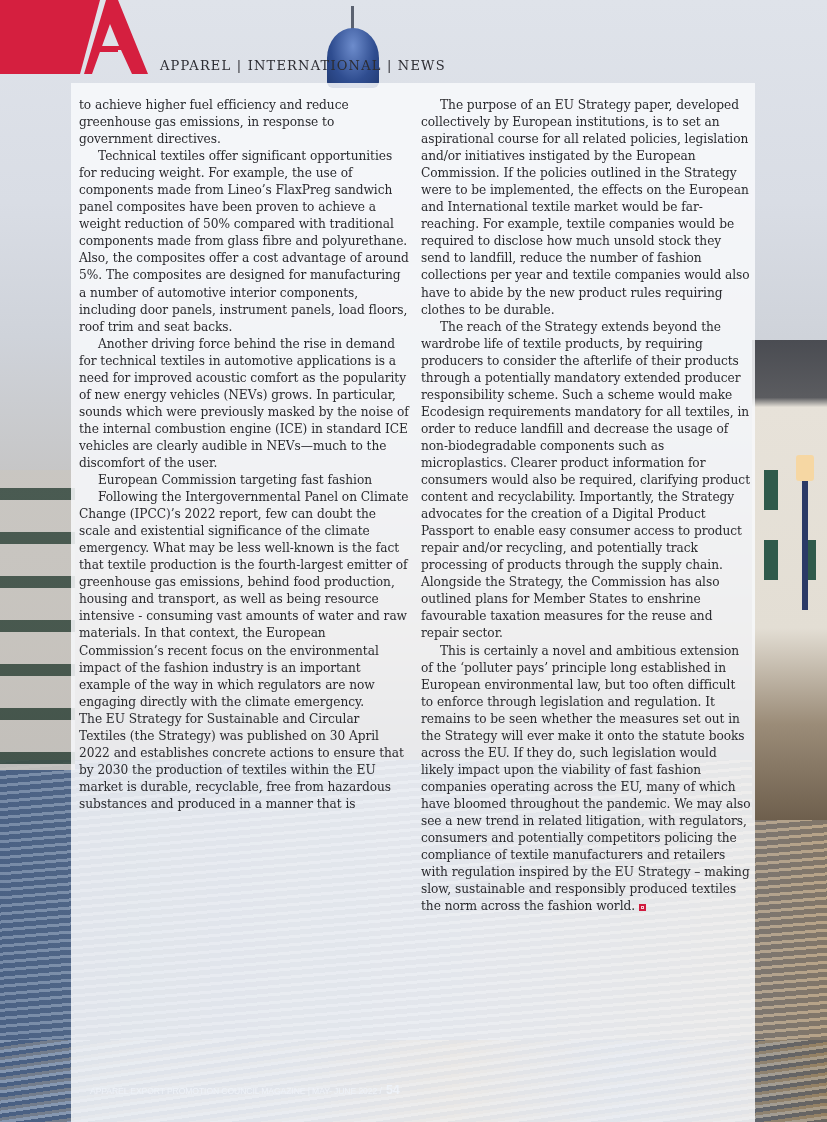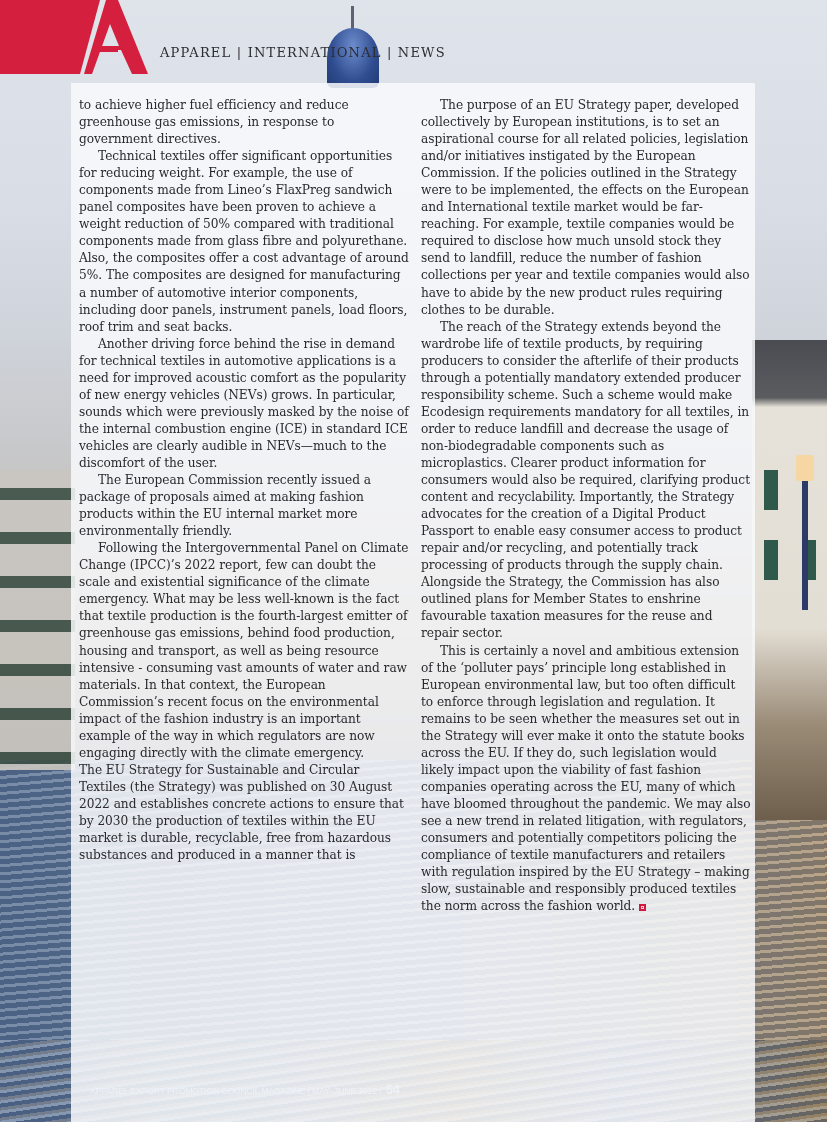--- a/index.html
+++ b/index.html
@@ -52,21 +52,21 @@
         linear-gradient(90deg, #5a7294 0%, #7d8ea7 50%, #a88f6d 100%);
     }
 
     
     .logo {
       position: absolute; left: 0; top: 0; width: 150px; height: 75px;
     }
     .logo svg { display: block; }
 
     .header-section {
-      position: absolute; left: 160px; top: 45px;
+      position: absolute; left: 160px; top: 58px;
       font-family: "DejaVu Serif", "Liberation Serif", serif;
       font-size: 13px; letter-spacing: 1.2px; color: #2d2d33;
     }
 
     
     .panel {
       position: absolute; left: 71px; top: 83px; width: 684px; height: 1106px;
       background: rgba(248, 249, 251, 0.86);
     }
     .columns {
@@ -127,23 +127,23 @@
 </div>
 
 <div class="header-section">APPAREL | INTERNATIONAL | NEWS</div>
 
 <div class="panel">
   <div class="columns">
     <div class="col" id="col-left">
         <p class="noindent"><span>to achieve higher fuel efficiency and reduce greenhouse gas emissions, in response to government directives.</span></p>
         <p><span>Technical textiles offer significant opportunities for reducing weight. For example, the use of components made from Lineo’s FlaxPreg sandwich panel composites have been proven to achieve a weight reduction of 50% compared with traditional components made from glass fibre and polyurethane. Also, the composites offer a cost advantage of around 5%. The composites are designed for manufacturing a number of automotive interior components, including door panels, instrument panels, load floors, roof trim and seat backs.</span></p>
         <p><span>Another driving force behind the rise in demand for technical textiles in automotive applications is a need for improved acoustic comfort as the popularity of new energy vehicles (NEVs) grows. In particular, sounds which were previously masked by the noise of the internal combustion engine (ICE) in standard ICE vehicles are clearly audible in NEVs—much to the discomfort of the user.</span></p>
-        <p><span>The European Commission recently issued a package of proposals aimed at making fashion products within the EU internal market more environmentally friendly.</span></p>
+        <p><span>European Commission targeting fast fashion</span></p>
         <p><span>Following the Intergovernmental Panel on Climate Change (IPCC)’s 2022 report, few can doubt the scale and existential significance of the climate emergency. What may be less well-known is the fact that textile production is the fourth-largest emitter of greenhouse gas emissions, behind food production, housing and transport, as well as being resource intensive - consuming vast amounts of water and raw materials. In that context, the European Commission’s recent focus on the environmental impact of the fashion industry is an important example of the way in which regulators are now engaging directly with the climate emergency.</span></p>
-        <p class="noindent"><span>The EU Strategy for Sustainable and Circular Textiles (the Strategy) was published on 30 August 2022 and establishes concrete actions to ensure that by 2030 the production of textiles within the EU market is durable, recyclable, free from hazardous substances and produced in a manner that is</span></p>
+        <p class="noindent"><span>The EU Strategy for Sustainable and Circular Textiles (the Strategy) was published on 30 April 2022 and establishes concrete actions to ensure that by 2030 the production of textiles within the EU market is durable, recyclable, free from hazardous substances and produced in a manner that is</span></p>
       </div>
     <div class="col" id="col-right">
         <p><span>The purpose of an EU Strategy paper, developed collectively by European institutions, is to set an aspirational course for all related policies, legislation and/or initiatives instigated by the European Commission. If the policies outlined in the Strategy were to be implemented, the effects on the European and International textile market would be far-reaching. For example, textile companies would be required to disclose how much unsold stock they send to landfill, reduce the number of fashion collections per year and textile companies would also have to abide by the new product rules requiring clothes to be durable.</span></p>
         <p><span>The reach of the Strategy extends beyond the wardrobe life of textile products, by requiring producers to consider the afterlife of their products through a potentially mandatory extended producer responsibility scheme. Such a scheme would make Ecodesign requirements mandatory for all textiles, in order to reduce landfill and decrease the usage of non-biodegradable components such as microplastics. Clearer product information for consumers would also be required, clarifying product content and recyclability. Importantly, the Strategy advocates for the creation of a Digital Product Passport to enable easy consumer access to product repair and/or recycling, and potentially track processing of products through the supply chain. Alongside the Strategy, the Commission has also outlined plans for Member States to enshrine favourable taxation measures for the reuse and repair sector.</span></p>
         <p><span>This is certainly a novel and ambitious extension of the ‘polluter pays’ principle long established in European environmental law, but too often difficult to enforce through legislation and regulation. It remains to be seen whether the measures set out in the Strategy will ever make it onto the statute books across the EU. If they do, such legislation would likely impact upon the viability of fast fashion companies operating across the EU, many of which have bloomed throughout the pandemic. We may also see a new trend in related litigation, with regulators, consumers and potentially competitors policing the compliance of textile manufacturers and retailers with regulation inspired by the EU Strategy – making slow, sustainable and responsibly produced textiles the norm across the fashion world.</span><span class="end-mark"></span></p>
       </div>
   </div>
 </div>
 
 <div class="footer">

